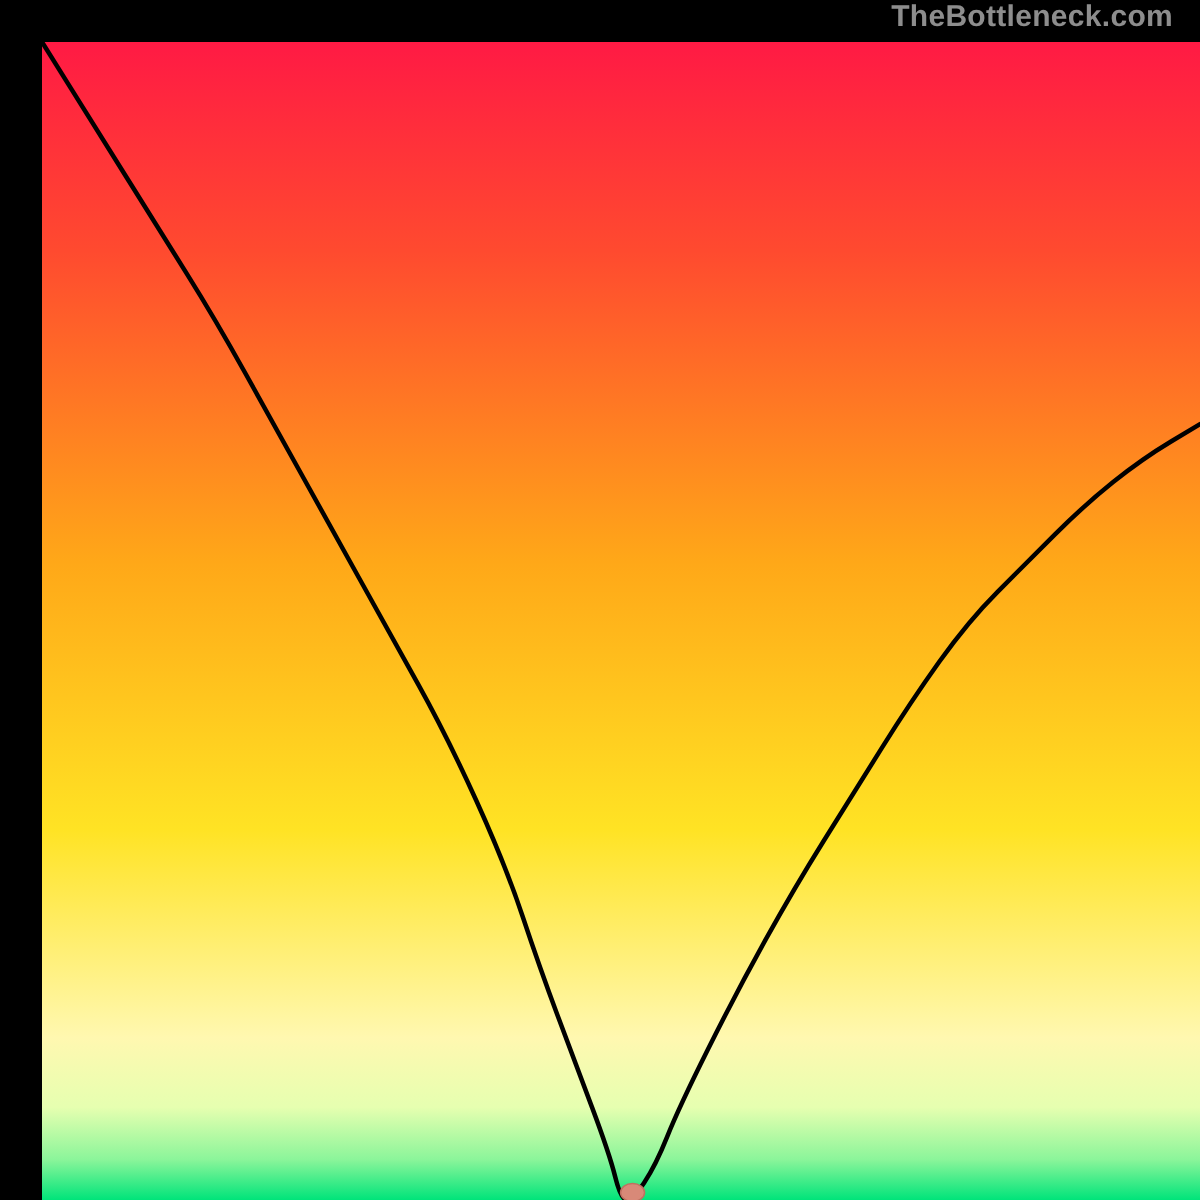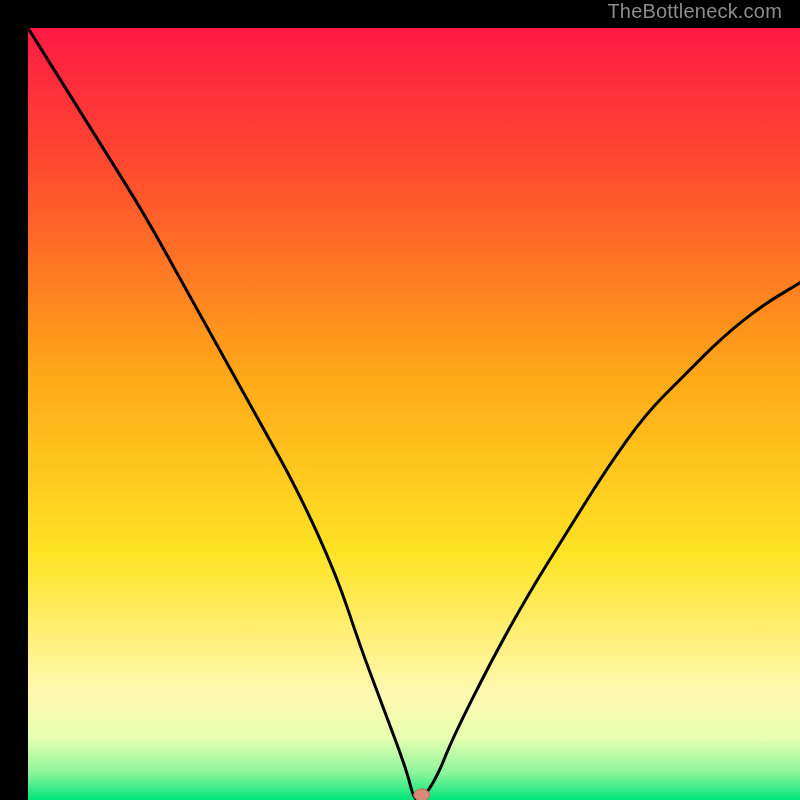--- a/index.html
+++ b/index.html
@@ -17,21 +17,21 @@
     top: 14px;
     width: 772px;
     height: 772px;
     background: #000;
   }
   .watermark {
     position: absolute;
     top: 0px;
     right: 18px;
     font-size: 20px;
-    font-weight: 400;
+    font-weight: 700;
     color: #8d8d8d;
     letter-spacing: 0.2px;
     z-index: 5;
   }
   .plot {
     position: absolute;
     left: 14px;
     top: 14px;
     width: 772px;
     height: 772px;

